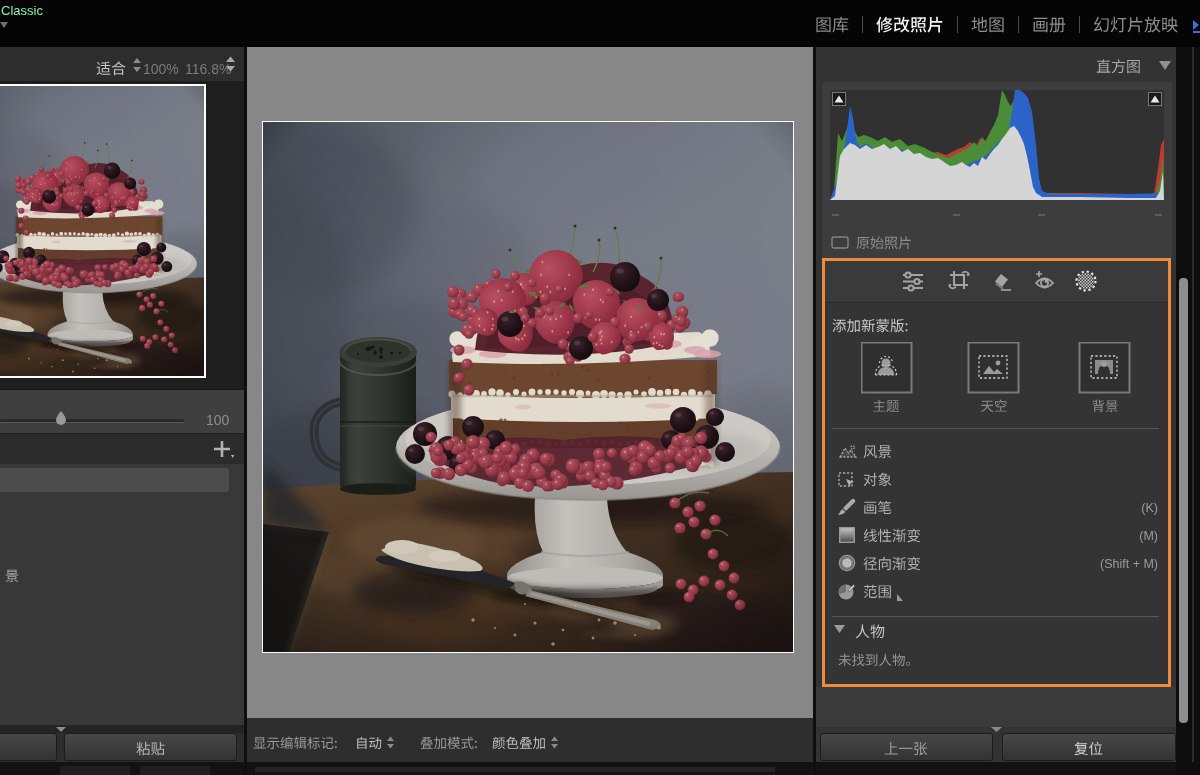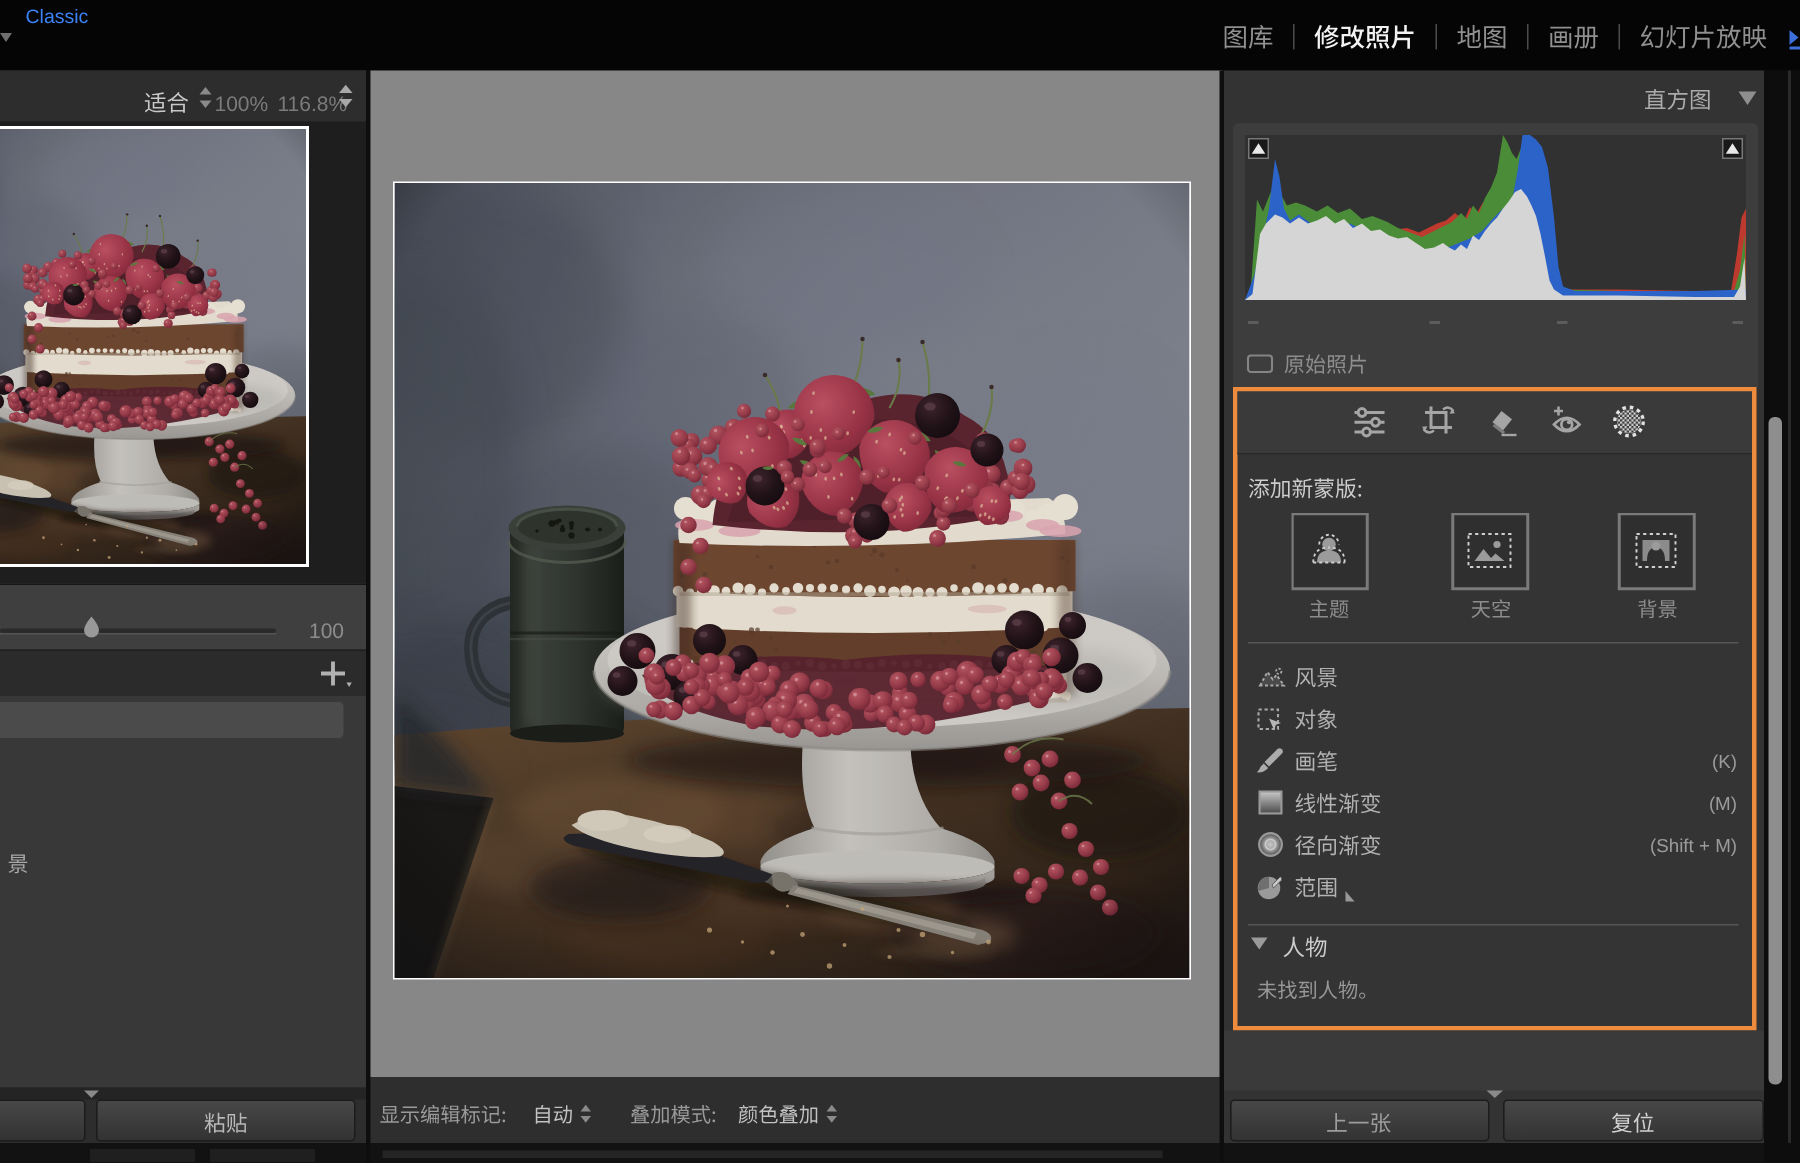--- a/index.html
+++ b/index.html
@@ -1035,21 +1035,21 @@
         <circle cx="396" cy="506" r="1.6" fill="#c9a878" opacity="0.75"></circle>
         <circle cx="290" cy="522" r="1.8" fill="#c9a878" opacity="0.75"></circle>
         <circle cx="336" cy="498" r="1.4" fill="#c9a878" opacity="0.75"></circle>
         <rect x="0" y="0" width="530" height="530" fill="#3c404e" opacity="0.05"></rect>
         <rect x="0" y="0" width="530" height="530" fill="url(#vig)"></rect>
       </g>
     </defs>
   </svg>
 <div id="app">
     <div class="abs" style="left:0;top:0;width:1200px;height:47px;background:#050505"></div>
-    <div class="abs" style="left:17px;top:3px;color:#3b82f6;font-size:13px">Classic</div>
+    <div class="abs" style="left:1px;top:3px;color:#86efac;font-size:13px">Classic</div>
     <svg class="abs" style="left:0;top:20px" width="12" height="12">
       <path d="M0 2 L8 2 L4 8 Z" fill="#6f6f6f"></path>
     </svg>
     <svg class="abs" style="left:0px;top:0px" width="1200" height="47" viewBox="0 0 1200 47">
       <g fill="#909090">
         <path transform="translate(815.0,31.0) scale(0.017000,-0.017000)" d="M84 796H917V-80H842V728H156V-80H84ZM126 29H885V-38H126ZM375 279 407 325Q447 317 491 304Q535 292 576 277Q616 263 644 250L613 199Q585 213 544 228Q504 244 460 257Q415 270 375 279ZM414 708 477 686Q449 641 410 598Q372 554 330 517Q287 480 245 452Q240 459 230 467Q220 476 210 484Q200 492 192 497Q256 535 316 591Q376 646 414 708ZM681 628H695L706 631L749 606Q711 544 650 492Q590 441 516 401Q443 361 364 332Q286 303 210 285Q206 294 201 306Q195 318 188 328Q181 339 174 346Q248 361 324 386Q400 411 469 446Q539 481 594 524Q649 567 681 617ZM370 573Q414 521 486 477Q558 433 645 402Q733 370 823 353Q813 344 800 327Q788 310 781 296Q690 316 601 352Q513 388 438 438Q364 488 315 548ZM391 628H704V570H351ZM275 152 310 203Q361 197 416 188Q472 178 527 166Q582 155 630 142Q679 129 715 117L682 61Q634 78 565 96Q496 113 420 128Q344 144 275 152Z"></path>
         <path transform="translate(832.0,31.0) scale(0.017000,-0.017000)" d="M260 549H912V481H260ZM232 144H954V74H232ZM593 432H667V-79H593ZM325 245Q323 253 319 266Q314 280 309 294Q304 308 299 318Q313 321 326 337Q339 352 354 377Q362 388 378 416Q393 443 412 480Q431 518 449 561Q468 604 482 648L559 621Q534 561 503 500Q473 440 440 385Q407 331 375 287V286Q375 286 367 282Q360 278 350 271Q340 265 332 258Q325 251 325 245ZM325 245V304L368 327H888L888 259H419Q381 259 356 255Q332 251 325 245ZM158 739H952V668H158ZM121 739H195V450Q195 392 192 323Q188 254 178 181Q168 109 148 41Q128 -27 95 -85Q89 -78 77 -69Q65 -61 53 -53Q41 -45 31 -42Q62 12 80 75Q98 137 107 203Q116 269 118 333Q121 396 121 450ZM469 821 542 840Q562 814 580 781Q598 747 606 723L529 700Q522 724 506 759Q489 793 469 821Z"></path>
       </g>
       <rect x="862" y="16" width="1" height="17" fill="#4c4c4c"></rect>
       <g fill="#f2f2f2">

